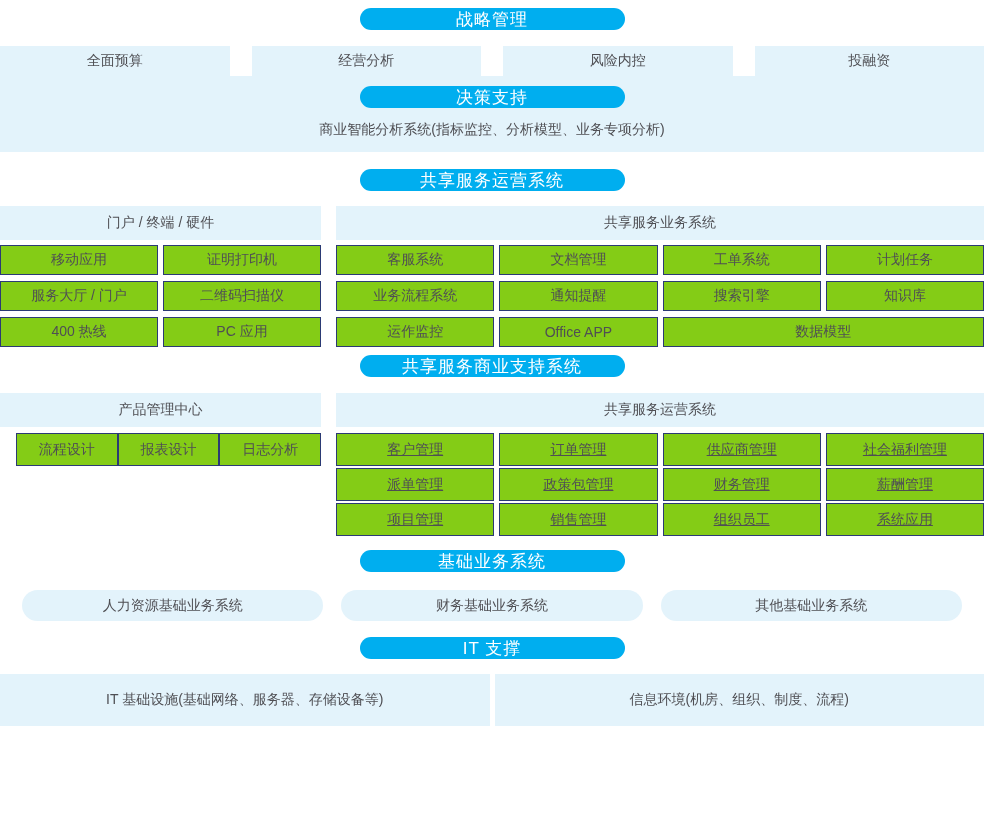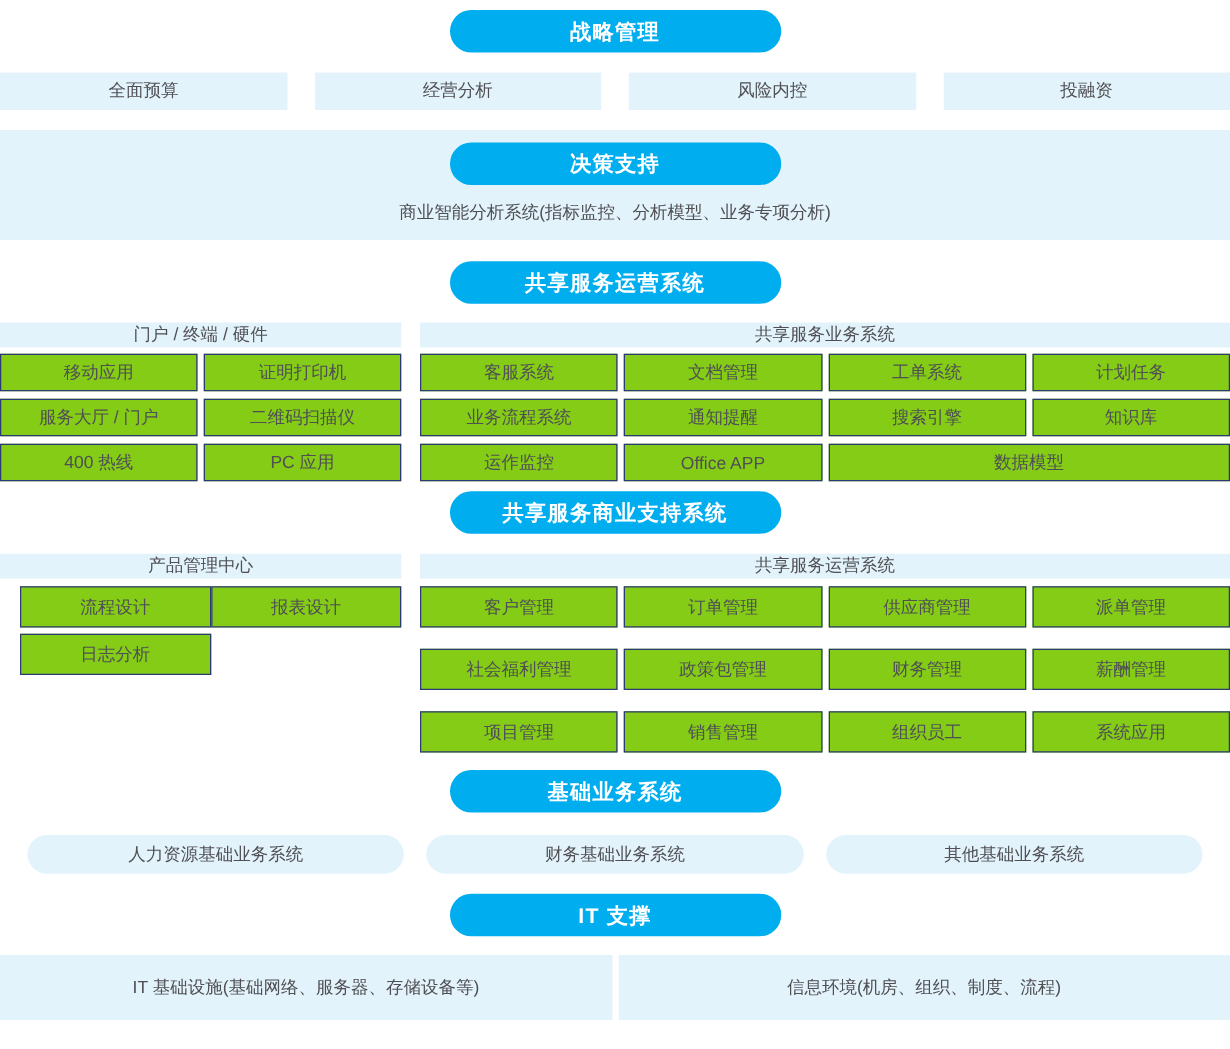--- a/index.html
+++ b/index.html
@@ -12,55 +12,54 @@
   *{box-sizing:border-box;}
   html,body{margin:0;padding:0;}
   body{
     width:984px;height:839px;
     background:#ffffff;
     font-family:"Liberation Sans","DejaVu Sans",sans-serif;
     color:var(--text);
     overflow:hidden;
   }
   .pill{
-    width:265px;height:34px;
+    width:265px;height:22px;
     margin:0 auto;
     border-radius:20px;
     background:var(--accent);
     color:var(--pill_text);
-    font-size:17px;font-weight:bold;letter-spacing:1px;
+    font-size:17px;font-weight:normal;letter-spacing:1px;
     display:flex;align-items:center;justify-content:center;
   }
   .lightbox{
     background:var(--light);
     display:flex;align-items:center;justify-content:center;
     font-size:14px;
   }
   .cell{
     background:#84cc16;
     border:1px solid var(--border);
     display:flex;align-items:center;justify-content:center;
     font-size:14px;
     height:30px;
   }
   .cell-tall{height:33px;}
   .colheader{
-    height:20px;
+    height:34px;
     background:var(--light);
     display:flex;align-items:center;justify-content:center;
     font-size:14px;
     text-align:center;
   }
   .row4{
     margin-top:16px;
     display:grid;grid-template-columns:repeat(4,1fr);gap:22px;
   }
   .row4 .lightbox{height:30px;}
   .band{
-    margin-top:16px;
     background:var(--light);
     padding:10px 0 13px 0;
   }
   .band-desc{
     margin-top:11px;
     text-align:center;
     font-size:14px;
     line-height:20px;
   }
   .twocol{
@@ -72,24 +71,24 @@
   .grid2{
     margin-top:5px;
     display:grid;grid-template-columns:repeat(2,1fr);
     column-gap:5px;row-gap:6px;
   }
   .grid4{
     margin-top:5px;
     display:grid;grid-template-columns:repeat(4,1fr);
     column-gap:5px;row-gap:6px;
   }
-  .grid4.g3{margin-top:6px;row-gap:17px;}
+  .grid4.g3{margin-top:6px;row-gap:2px;text-decoration:underline;}
   .rows1{
     margin-top:6px;
-    display:grid;grid-template-columns:1fr 1fr;row-gap:5px;padding-left:16px;
+    display:grid;grid-template-columns:1fr 1fr 1fr;row-gap:5px;padding-left:16px;
   }
   .span2{grid-column:span 2;}
   .mt17{margin-top:17px;}
   .mt18{margin-top:8px;}
   .mt16{margin-top:16px;}
   .mt14{margin-top:14px;}
   .mt8{margin-top:8px;}
   .row3round{
     margin-top:18px;
     padding:0 22px;
@@ -161,22 +160,22 @@
       <div class="cell cell-tall">报表设计</div>
       <div class="cell cell-tall">日志分析</div>
     </div>
   </div>
   <div class="col-right">
     <div class="colheader">共享服务运营系统</div>
     <div class="grid4 g3">
       <div class="cell cell-tall">客户管理</div>
       <div class="cell cell-tall">订单管理</div>
       <div class="cell cell-tall">供应商管理</div>
+      <div class="cell cell-tall">社会福利管理</div>
       <div class="cell cell-tall">派单管理</div>
-      <div class="cell cell-tall">社会福利管理</div>
       <div class="cell cell-tall">政策包管理</div>
       <div class="cell cell-tall">财务管理</div>
       <div class="cell cell-tall">薪酬管理</div>
       <div class="cell cell-tall">项目管理</div>
       <div class="cell cell-tall">销售管理</div>
       <div class="cell cell-tall">组织员工</div>
       <div class="cell cell-tall">系统应用</div>
     </div>
   </div>
 </div>

